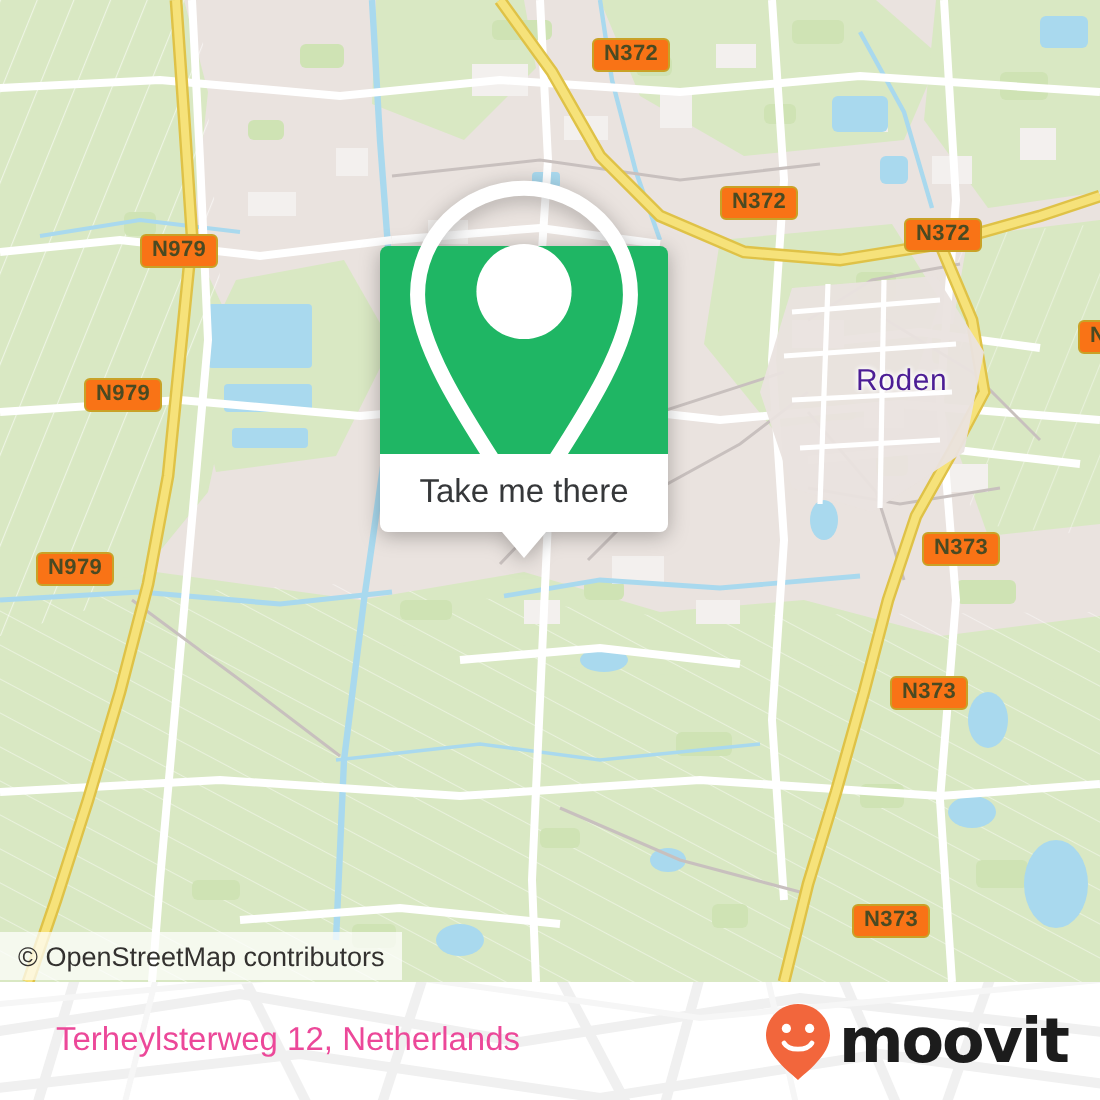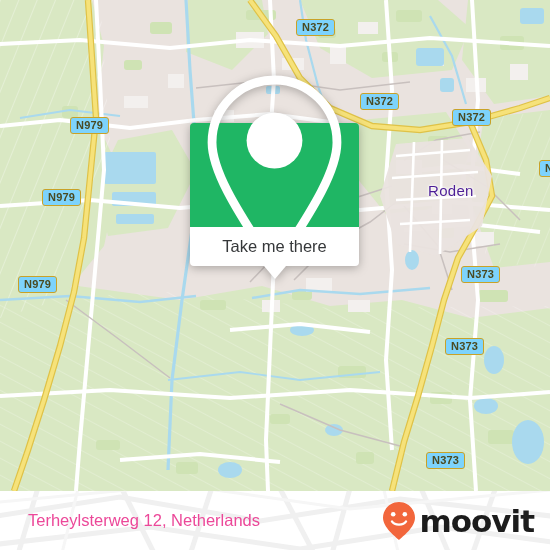--- a/index.html
+++ b/index.html
@@ -10,21 +10,21 @@
   }
   #app{position:relative;width:550px;height:550px;overflow:hidden;}
 
   
   #map{position:absolute;left:0;top:0;width:550px;height:491px;overflow:hidden;background:#e9e3df;}
   #map svg{display:block;width:550px;height:491px;}
 
   
   .shield{
     position:absolute;
-    background:#7dd3fc;
+    background:#f97316;
     border:1.6px solid #c9a227;
     border-radius:3px;
     color:#4a4a22;
     font-size:11px;
     font-weight:bold;
     letter-spacing:.2px;
     padding:1px 5px 2px 5px;
     line-height:12px;
     white-space:nowrap;
     font-family:"Liberation Sans","DejaVu Sans",sans-serif;
@@ -50,21 +50,21 @@
     line-height:21px;
     height:21px;
     padding:2px 9px 2px 9px;
     box-sizing:border-box;
     white-space:nowrap;
     height:24px;
   }
 
   
   #callout{
-    position:absolute;left:190px;top:123px;width:169px;
+    position:absolute;left:190px;top:123px;width:144px;
     filter:drop-shadow(0 2px 5px rgba(0,0,0,.28));
   }
   #callout-top{
     background:#1fb664;
     border-radius:4px 4px 0 0;
     height:104px;
     display:flex;align-items:center;justify-content:center;
   }
   #callout-btn{
     background:#ffffff;
@@ -273,20 +273,21 @@
     <div class="shield" style="left:360px;top:93px;">N372</div>
     <div class="shield" style="left:452px;top:109px;">N372</div>
     <div class="shield" style="left:70px;top:117px;">N979</div>
     <div class="shield" style="left:42px;top:189px;">N979</div>
     <div class="shield" style="left:18px;top:276px;">N979</div>
     <div class="shield" style="left:461px;top:266px;">N373</div>
     <div class="shield" style="left:445px;top:338px;">N373</div>
     <div class="shield" style="left:426px;top:452px;">N373</div>
     <div class="shield" style="left:539px;top:160px;">N3</div>
 
+    <div id="osm-attrib">© OpenStreetMap contributors</div>
 
     <div id="callout">
       <div id="callout-top">
         <svg width="46" height="60" viewBox="0 0 46 60">
           <path d="M23 4 C13.6 4 6 11.6 6 21 C6 31.5 19 48 23 55.5 C27 48 40 31.5 40 21 C40 11.6 32.4 4 23 4 Z" fill="none" stroke="#ffffff" stroke-width="2.4" stroke-linejoin="round"></path>
           <circle cx="23" cy="20.5" r="7.6" fill="#ffffff"></circle>
         </svg>
       </div>
       <div id="callout-btn">Take me there</div>
       <div id="callout-tail"></div>

